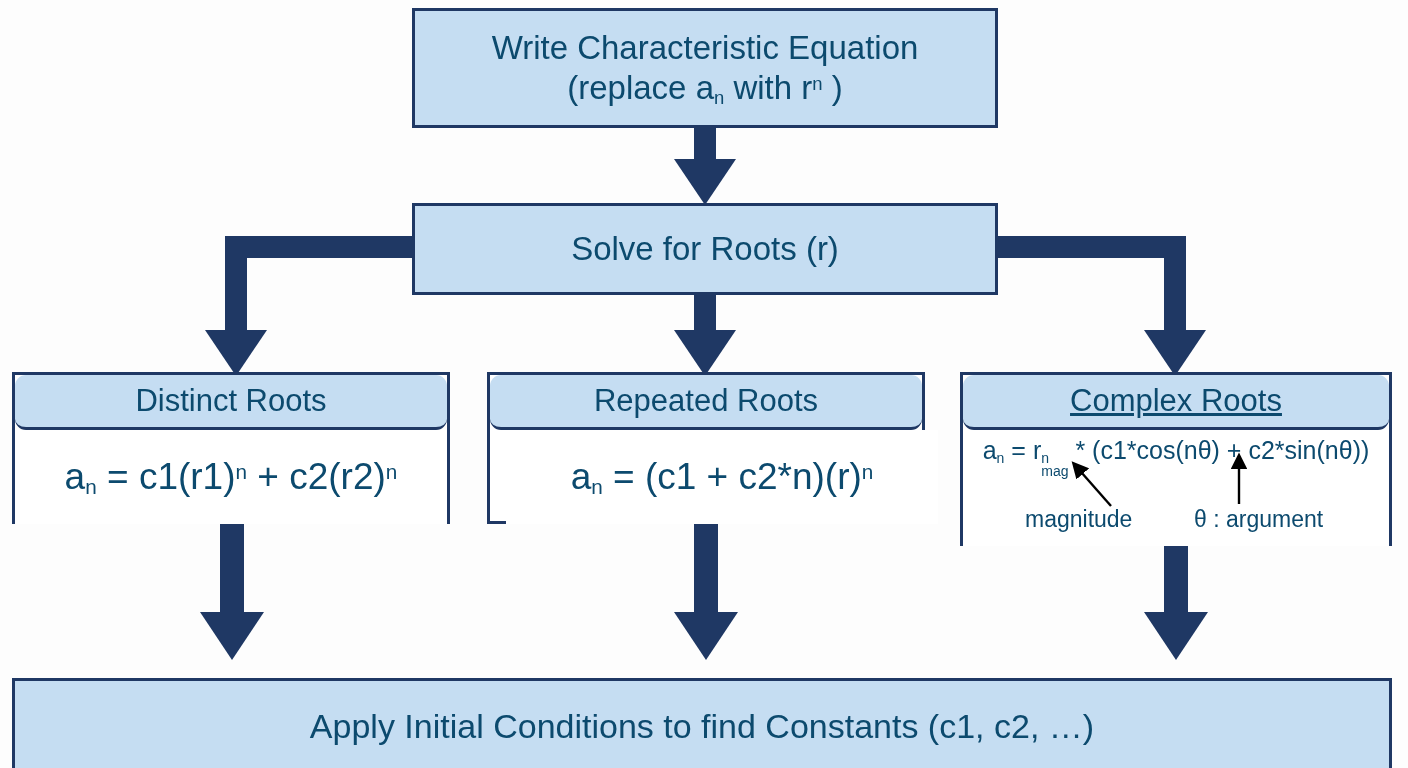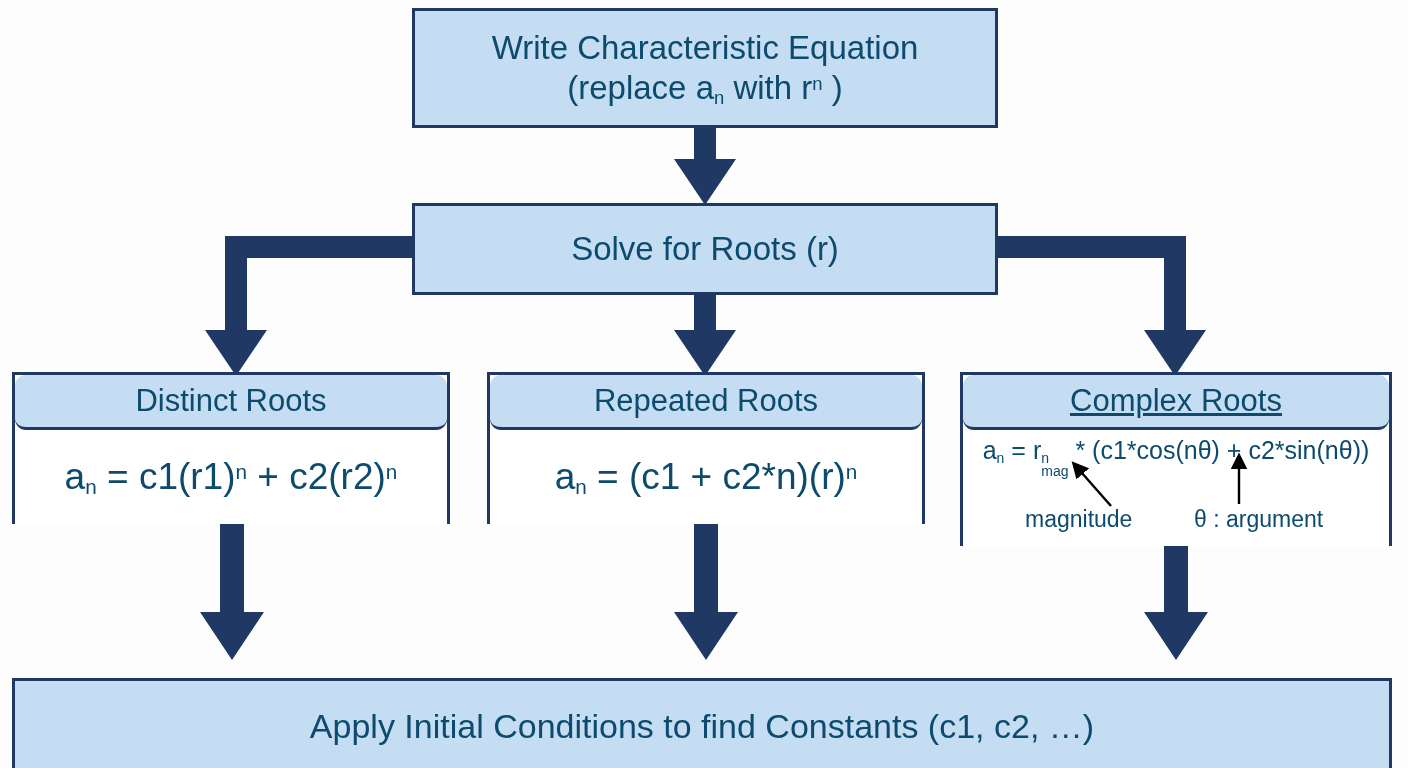--- a/index.html
+++ b/index.html
@@ -74,21 +74,21 @@
   }
 
   #box-distinct {
     left: 12px; top: 372px; width: 438px; height: 152px;
   }
   #box-distinct .bdy { height: 94px; font-size: 37px; }
 
   #box-repeated {
     left: 487px; top: 372px; width: 438px; height: 152px;
   }
-  #box-repeated .bdy { height: 94px; font-size: 37px; }
+  #box-repeated .bdy { height: 94px; font-size: 37px; margin-left: 16px; }
 
   #box-complex {
     left: 960px; top: 372px; width: 432px; height: 174px; text-decoration: underline;
   }
   #box-complex .bdy { height: 116px; display: block; }
 
   #box-apply {
     left: 12px; top: 660px; width: 1380px; height: 98px;
     font-size: 34px;
     margin-top: 18px;

